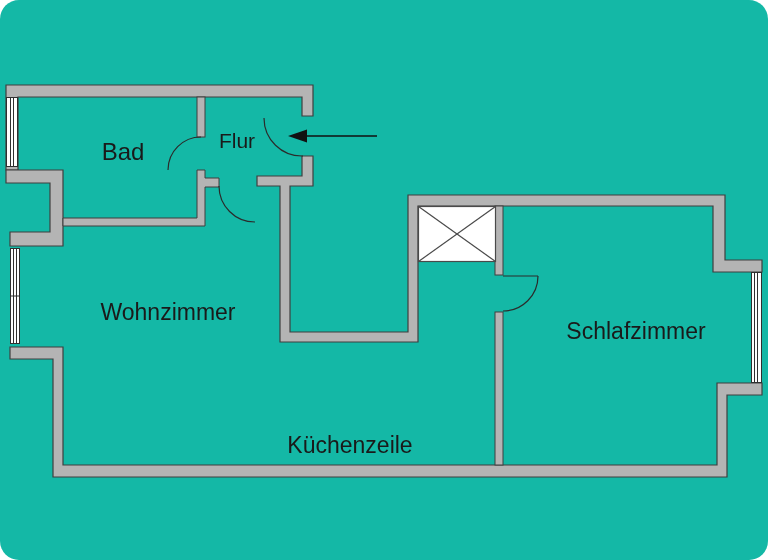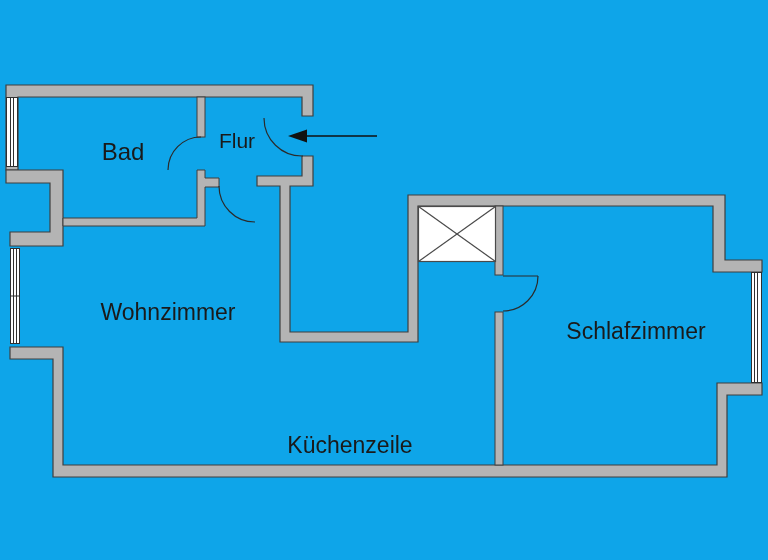--- a/index.html
+++ b/index.html
@@ -1,16 +1,16 @@
 <!DOCTYPE html>
 <html><head>
 <meta charset="utf-8">
 <style>
   html,body{margin:0;padding:0;background:#ffffff;}
-  .stage{position:relative;width:768px;height:560px;background:#0ea5e9;overflow:hidden;}
+  .stage{position:relative;width:768px;height:560px;background:#14b8a6;overflow:hidden;border-radius:19px;}
   svg{display:block;}
   .wall{fill:#b4b4b4;stroke:#3f3f3f;stroke-width:1.2;}
   .thinwall{fill:#b4b4b4;stroke:#3f3f3f;stroke-width:1;}
   .window-frame{fill:#ffffff;stroke:#2f2f2f;stroke-width:1;}
   .glazing{stroke:#2f2f2f;stroke-width:1;fill:none;}
   .door{stroke:#2b2b2b;stroke-width:1.2;fill:none;}
   .shaft-box{fill:#ffffff;stroke:#4a4a4a;stroke-width:1.2;}
   .shaft-diag{stroke:#4a4a4a;stroke-width:1.2;fill:none;}
   .arrow-line{stroke:#111111;stroke-width:1.5;fill:none;}
   .arrow-head{fill:#111111;stroke:none;}

